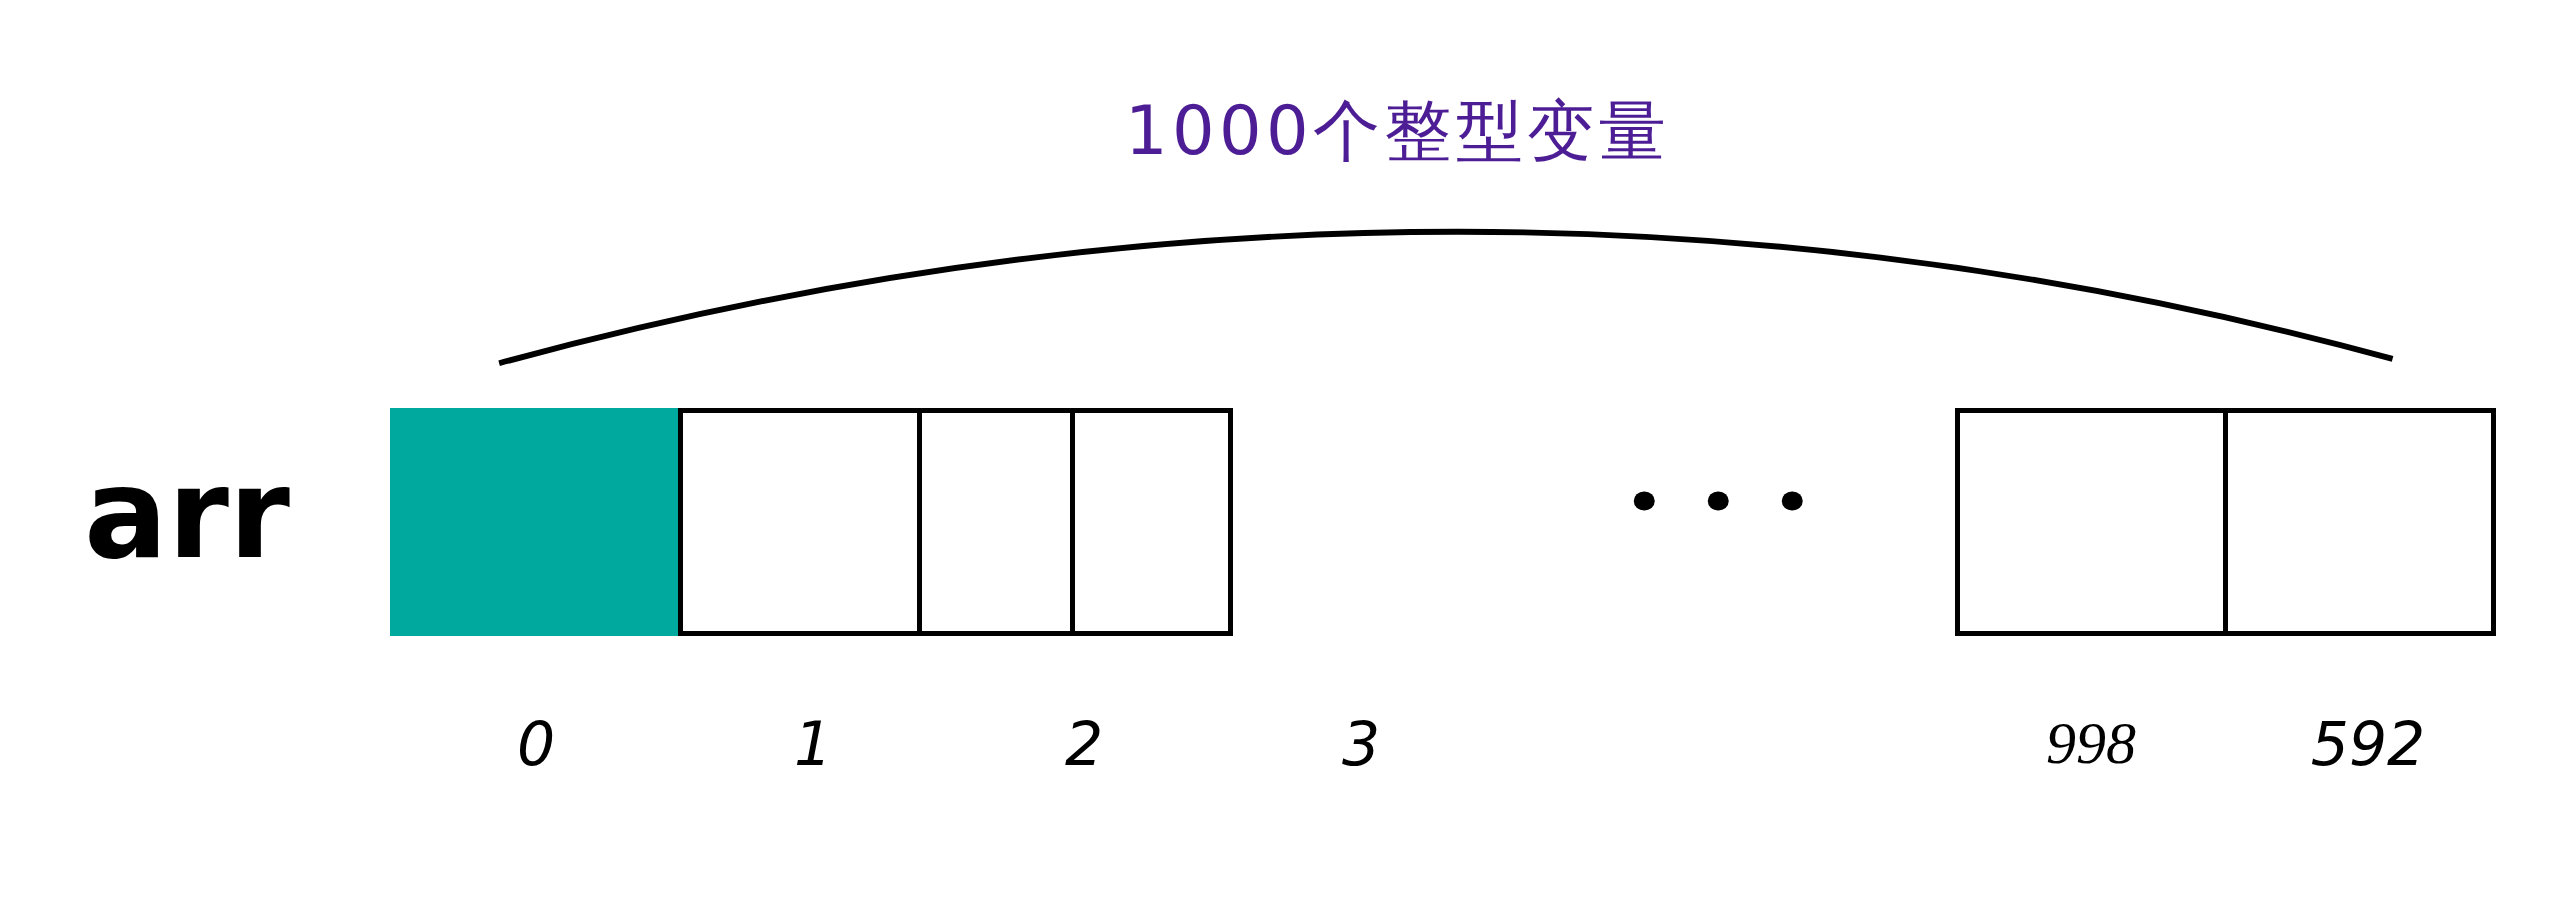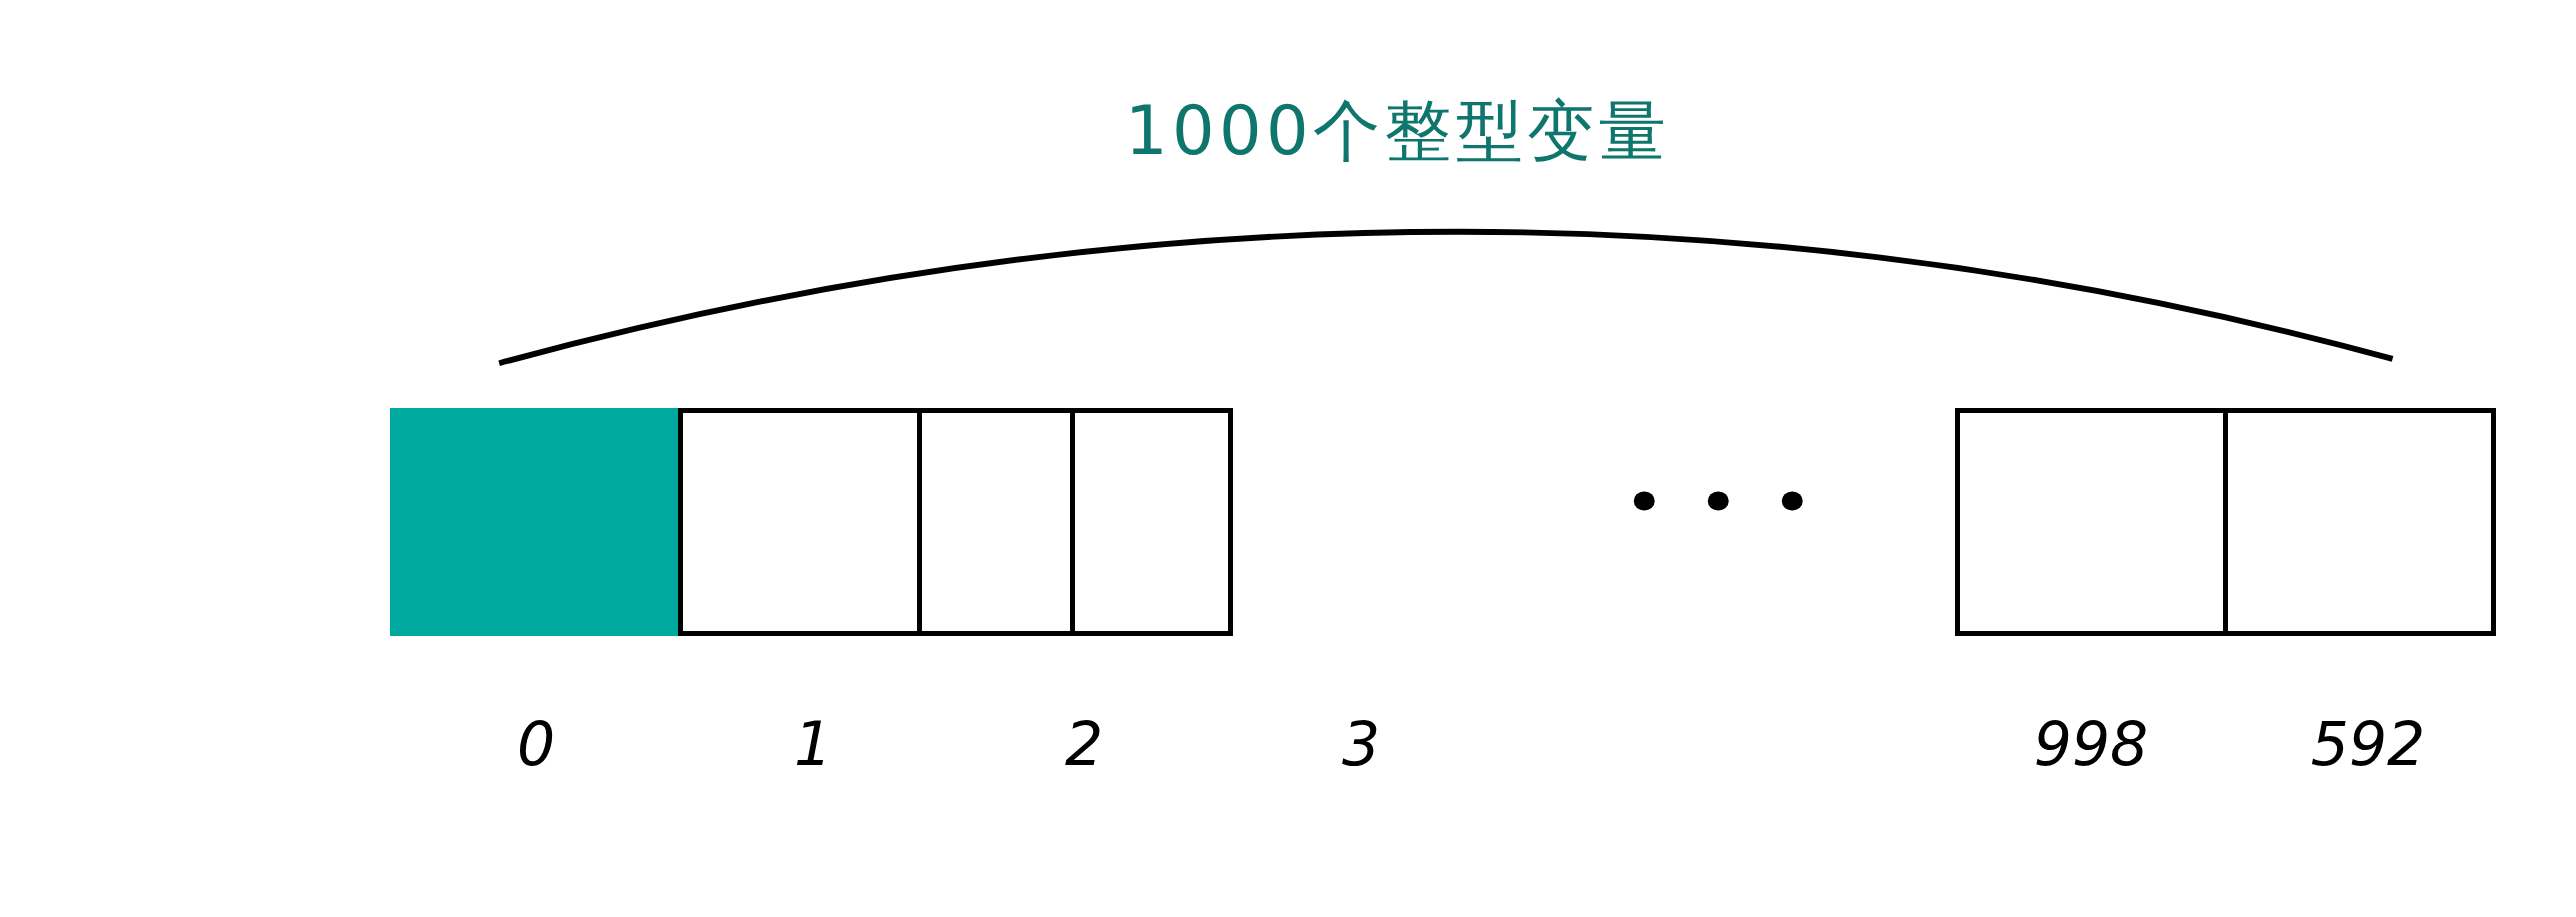--- a/index.html
+++ b/index.html
@@ -21,21 +21,21 @@
       height: 918px;
     }
     .title {
       position: absolute;
       left: 1125px;
       top: 86px;
       width: 658px;
       font-family: "DejaVu Sans", sans-serif;
       font-size: 67px;
       letter-spacing: 4.4px;
-      color: #0f766e;
+      color: #4c1d95;
       white-space: nowrap;
     }
     .var-name {
       position: absolute;
       left: 84px;
       top: 452px;
       font-family: "DejaVu Sans", sans-serif;
       font-weight: bold;
       font-size: 124px;
       color: #000;
@@ -78,37 +78,38 @@
 <body>
 
 <div id="stage">
 
   <svg class="arc" width="2576" height="918" viewBox="0 0 3525 1256">
     <path d="M 683 497 Q 1990 140 3274 491" fill="none" stroke="#000" stroke-width="8" stroke-linecap="butt"></path>
   </svg>
 
   <div class="title">1000个整型变量</div>
 
+  <div class="var-name">arr</div>
 
   <div class="cell filled" style="left:390px; top:408px; width:291px; height:228px;"></div>
   <div class="cell" style="left:678px; top:408px; width:245px; height:228px;"></div>
   <div class="cell" style="left:917px; top:408px; width:270px; height:228px;"></div>
   <div class="cell" style="left:1182px; top:408px; width:51px; height:228px; border-left:none;"></div>
   <div class="cell" style="left:1070px; top:408px; width:163px; height:228px;"></div>
 
   <div class="cell" style="left:1955px; top:408px; width:274px; height:228px;"></div>
   <div class="cell" style="left:2223px; top:408px; width:273px; height:228px;"></div>
 
   <div>
     <div class="dot" style="left:1644px; top:501px;"></div>
     <div class="dot" style="left:1718px; top:501px;"></div>
     <div class="dot" style="left:1792px; top:501px;"></div>
   </div>
 
   <div class="idx" style="left:536px;">0</div>
   <div class="idx" style="left:813px;">1</div>
   <div class="idx" style="left:1084px;">2</div>
   <div class="idx" style="left:1361px;">3</div>
-  <div class="idx" style="left:2091px;">998</div>
+  <div class="idx" style="left:2091px;font-family:Liberation Serif, serif;">998</div>
   <div class="idx" style="left:2368px;">592</div>
 
 </div>
 
 
 </body></html>

